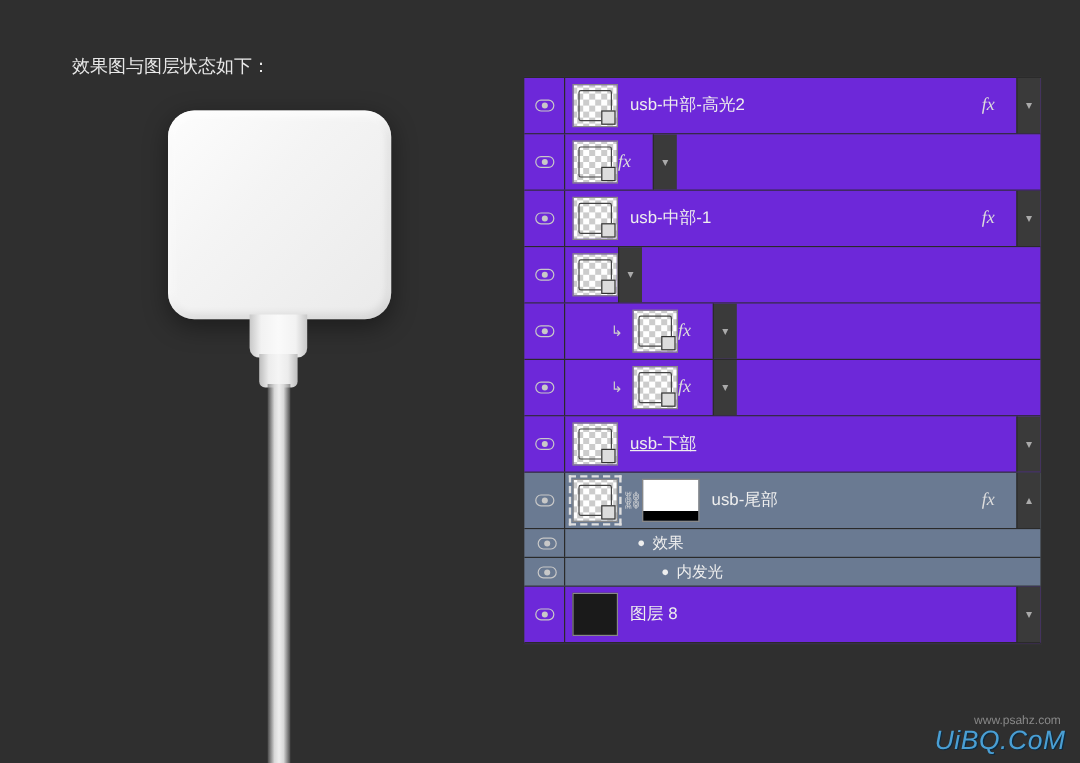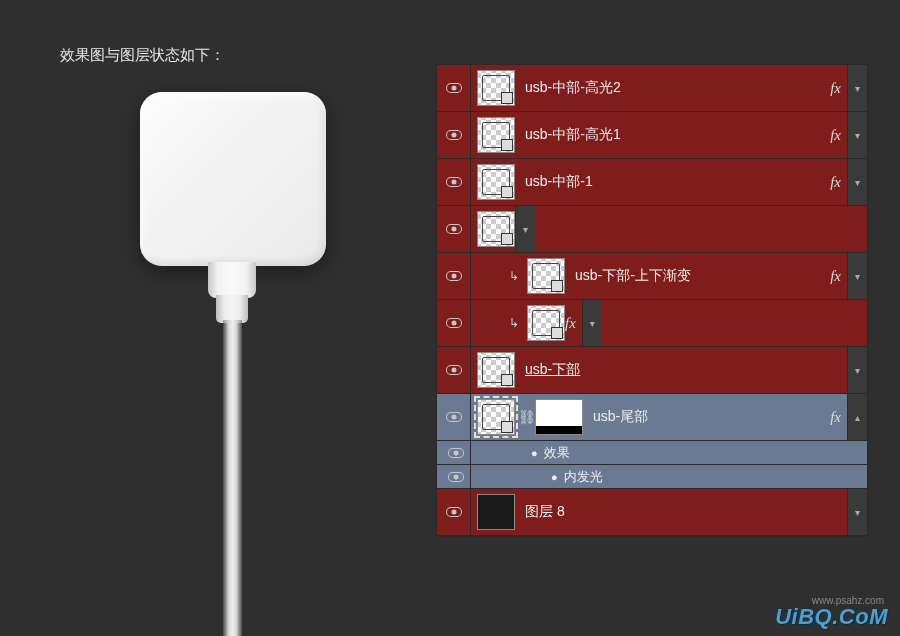--- a/index.html
+++ b/index.html
@@ -58,21 +58,21 @@
       top: 64px; right: 32px;
       width: 432px;
       background: #4a4a4a;
       border: 1px solid #2a2a2a;
     }
     .layer-row {
       display: flex;
       align-items: center;
       height: 47px;
       border-bottom: 1px solid #2a2a2a;
-      background: #7f1d1d;
+      background: #6d28d9;
       position: relative;
     }
     .layer-row.selected { background: #6a7a92; }
     .layer-row.sub { height: 24px; }
     .vis-col {
       width: 34px; height: 100%;
       display: flex; align-items: center; justify-content: center;
       border-right: 1px solid #2a2a2a;
     }
     .eye-icon {
@@ -136,21 +136,21 @@
       font-size: 14px;
       color: #eee;
       flex: 1;
     }
     .layer-name.underline { text-decoration: underline; }
     .fx-badge {
       font-style: italic;
       font-family: Georgia, serif;
       font-size: 15px;
       color: #ddd;
-      margin-right: 6px;
+      margin-right: 18px;
     }
     .collapse-arrow {
       width: 20px; height: 100%;
       background: #3a3a3a;
       border-left: 1px solid #2a2a2a;
       display: flex; align-items: center; justify-content: center;
       color: #aaa; font-size: 10px;
     }
     .sub-eye-col {
       width: 34px; height: 100%;
@@ -164,21 +164,21 @@
       color: #eee;
       display: flex; align-items: center;
       gap: 6px;
     }
     .sub-label.deeper { margin-left: 80px; }
     .dot { font-size: 11px; }
     .watermark {
       position: absolute;
       right: 12px; bottom: 6px;
       font-size: 22px;
-      font-weight: bold;
+      font-weight: normal;
       font-style: italic;
       color: #4a9fd4;
       text-shadow: 1px 1px 0 #0b2a40;
       letter-spacing: 0.5px;
     }
     .watermark-sub {
       position: absolute;
       right: 16px; bottom: 30px;
       font-size: 10px;
       color: #888;
@@ -213,21 +213,20 @@
   </div>
 
   <div class="layer-row">
     <div class="vis-col">
         <span class="eye-icon"></span>
       </div>
     <div class="thumb">
         <div class="vec-mark"></div>
         <div class="vec-corner"></div>
       </div>
-    <div class="layer-name">usb-中部-高光1</div>
     <span class="fx-badge">fx</span>
     <div class="collapse-arrow">▾</div>
   </div>
 
   <div class="layer-row">
     <div class="vis-col">
         <span class="eye-icon"></span>
       </div>
     <div class="thumb">
         <div class="vec-mark"></div>
@@ -252,21 +251,20 @@
   <div class="layer-row">
     <div class="vis-col">
         <span class="eye-icon"></span>
       </div>
     <div class="indent"></div>
     <span class="clip-icon">↳</span>
     <div class="thumb">
         <div class="vec-mark"></div>
         <div class="vec-corner"></div>
       </div>
-    <div class="layer-name">usb-下部-上下渐变</div>
     <span class="fx-badge">fx</span>
     <div class="collapse-arrow">▾</div>
   </div>
 
   <div class="layer-row">
     <div class="vis-col">
         <span class="eye-icon"></span>
       </div>
     <div class="indent"></div>
     <span class="clip-icon">↳</span>

